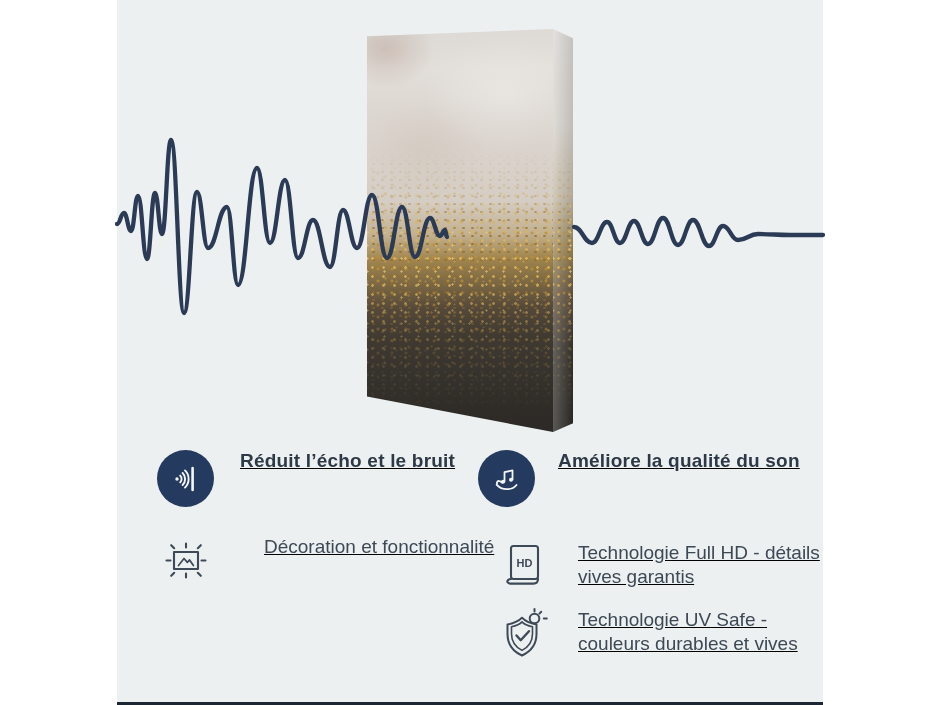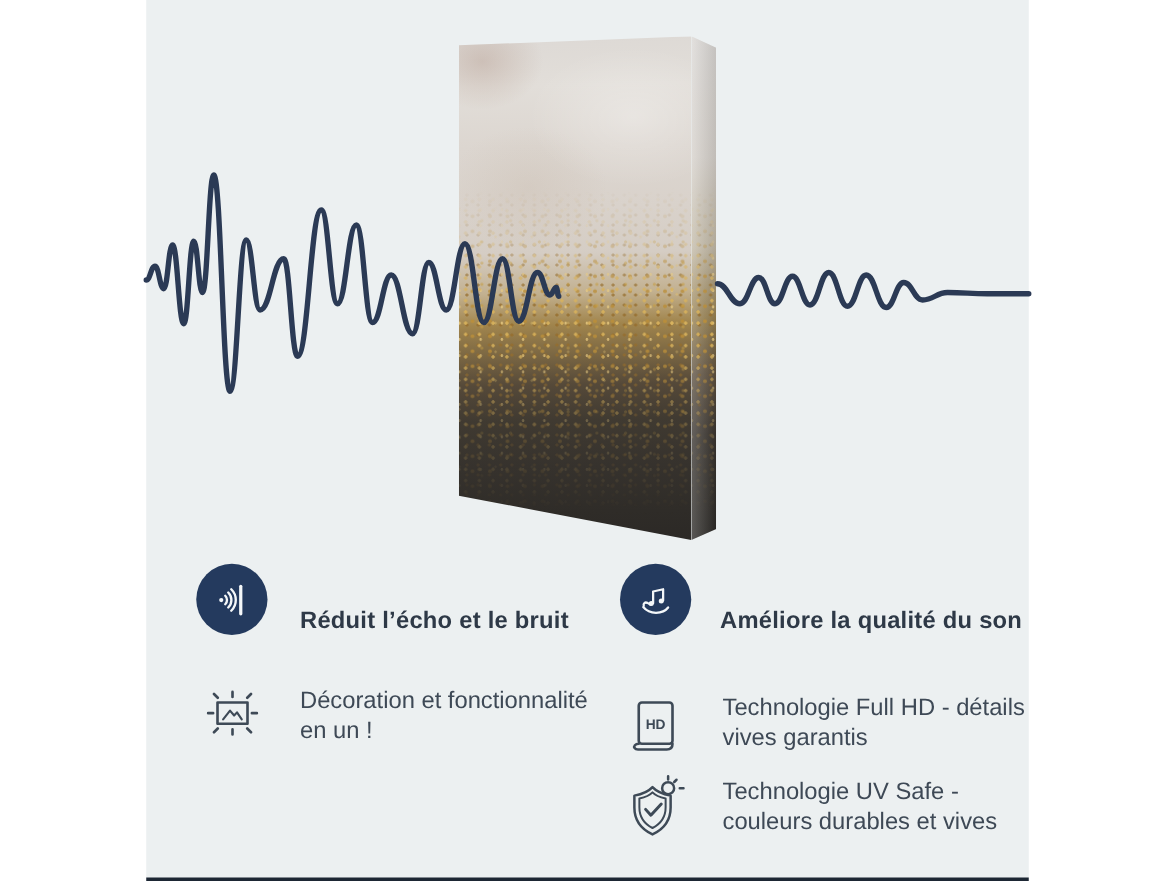--- a/index.html
+++ b/index.html
@@ -44,21 +44,21 @@
     background-size:23px 17px,29px 23px;
     background-position:7px 3px,15px 11px;
     -webkit-mask-image:linear-gradient(180deg, transparent 33%, rgba(0,0,0,.55) 44%, rgba(0,0,0,.9) 52%, rgba(0,0,0,.6) 62%, rgba(0,0,0,.35) 72%, rgba(0,0,0,.15) 82%, transparent 92%);
             mask-image:linear-gradient(180deg, transparent 33%, rgba(0,0,0,.55) 44%, rgba(0,0,0,.9) 52%, rgba(0,0,0,.6) 62%, rgba(0,0,0,.35) 72%, rgba(0,0,0,.15) 82%, transparent 92%);
   }
 
   
   .wave-svg{position:absolute;left:0;top:0;width:940px;height:705px;z-index:4;pointer-events:none;}
 
   
-  .feature{position:absolute;display:flex;align-items:flex-end;z-index:2;}
+  .feature{position:absolute;display:flex;align-items:flex-start;z-index:2;text-decoration:underline;}
   .icon-cell{display:flex;align-items:center;flex:0 0 auto;}
   .cell-c1{width:83px;} .cell-c2{width:80px;}
   .badge{width:57px;height:57px;border-radius:50%;background:#243a5e;
          display:flex;align-items:center;justify-content:center;}
   .f-title{font-size:19px;font-weight:bold;color:#2e3947;white-space:nowrap;letter-spacing:.2px;}
   .f-body{font-size:19px;color:#3e4956;line-height:24px;}
   .f-body span{display:block;white-space:nowrap;}
   .outline-icon{flex:0 0 auto;}
 </style>
 </head>
@@ -88,47 +88,46 @@
           <path d="M10.2 12.6 a4.8 4.8 0 0 1 0 6.8"></path>
           <path d="M12.6 10 a8.4 8.4 0 0 1 0 12"></path>
           <path d="M15 7.4 a12 12 0 0 1 0 17.2"></path>
           <line x1="22.6" y1="5" x2="22.6" y2="27" stroke-width="2.6"></line>
         </svg>
       </div>
     </div>
     <div class="f-title">Réduit l’écho et le bruit</div>
   </div>
 
-  <div class="feature" style="left:496px;top:450px;height:58px;">
+  <div class="feature" style="left:478px;top:450px;height:58px;">
     <div class="icon-cell cell-c2">
       <div class="badge">
         <svg width="32" height="32" viewBox="0 0 32 32" fill="none" stroke="#f4f7f9" stroke-width="1.8" stroke-linecap="round" stroke-linejoin="round">
           <path d="M13.5 18.5 V9.2 L21.5 7.4 V16.4"></path>
           <circle cx="12" cy="18.7" r="2" fill="#f4f7f9" stroke="none"></circle>
           <circle cx="20" cy="16.7" r="2" fill="#f4f7f9" stroke="none"></circle>
           <path d="M6 20.6 c-.6-1.8 1-3.2 2.9-2.3 l2.4 1.3"></path>
           <path d="M5.6 21.6 c2.8 3.4 6.2 4.6 10.2 4.6 c4.2 0 7.6-1.4 9.7-4.2"></path>
         </svg>
       </div>
     </div>
     <div class="f-title">Améliore la qualité du son</div>
   </div>
 
-  <div class="feature" style="left:157px;top:535px;height:62px;">
+  <div class="feature" style="left:157px;top:535px;height:62px;gap:24px;">
     <div class="icon-cell cell-c1">
       <svg class="outline-icon" style="margin-left:3px" width="52" height="52" viewBox="0 0 52 52" fill="none" stroke="#3e4a57" stroke-width="2.1" stroke-linecap="round" stroke-linejoin="round">
         <rect x="14" y="17" width="24" height="17"></rect>
         <path d="M18.5 30.5 L24 23.5 L27.3 27.4 L29.6 24.9 L33.4 30.5" stroke-width="1.7"></path>
         <path d="M26 8.5 V12.5 M26 38.5 V42.5 M6.5 25.5 H10.5 M41.5 25.5 H45.5
                  M37.8 13.2 L40.8 10.2 M14.2 13.2 L11.2 10.2 M37.8 37.8 L40.8 40.8 M14.2 37.8 L11.2 40.8"></path>
       </svg>
     </div>
     <div class="f-body">
       <span>Décoration et fonctionnalité</span>
-      <span>en un !</span>
     </div>
   </div>
 
   <div class="feature" style="left:498px;top:541px;height:62px;">
     <div class="icon-cell cell-c2">
       <svg class="outline-icon" style="margin-left:4px" width="44" height="46" viewBox="0 0 44 46" fill="none" stroke="#3e4a57" stroke-width="2.1" stroke-linecap="round" stroke-linejoin="round">
         <rect x="9" y="5" width="27" height="33" rx="2.5"></rect>
         <path d="M36 38 c0 3 -1.9 4.6 -4.6 4.6 H8.4 c-2.6 0 -3.8 -1.9 -2.5 -3.4 c.8 -.9 2 -1.2 3.1 -1.2"></path>
         <text x="22.5" y="26" text-anchor="middle" font-size="11" font-weight="bold" fill="#3e4a57" stroke="none" font-family="Liberation Sans, sans-serif">HD</text>
       </svg>

